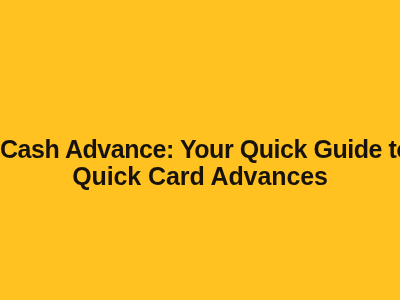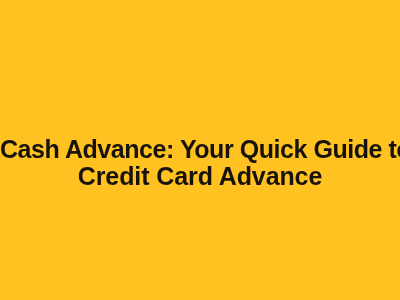--- a/index.html
+++ b/index.html
@@ -53,16 +53,16 @@
     letter-spacing: -0.1px;
   }
 </style>
 </head>
 <body>
 
 <div id="title-card" style="background: rgb(255, 194, 32);">
 
   <h1 id="headline" style="color: rgb(23, 18, 12); text-align: center;">
     <span class="headline-line headline-line-wide">Cash Advance: Your Quick Guide to</span>
-    <span class="headline-line headline-line-narrow">Credit Card Advance</span>
+    <span class="headline-line headline-line-narrow">Quick Card Advances</span>
   </h1>
 
 </div>
 
 </body></html>

